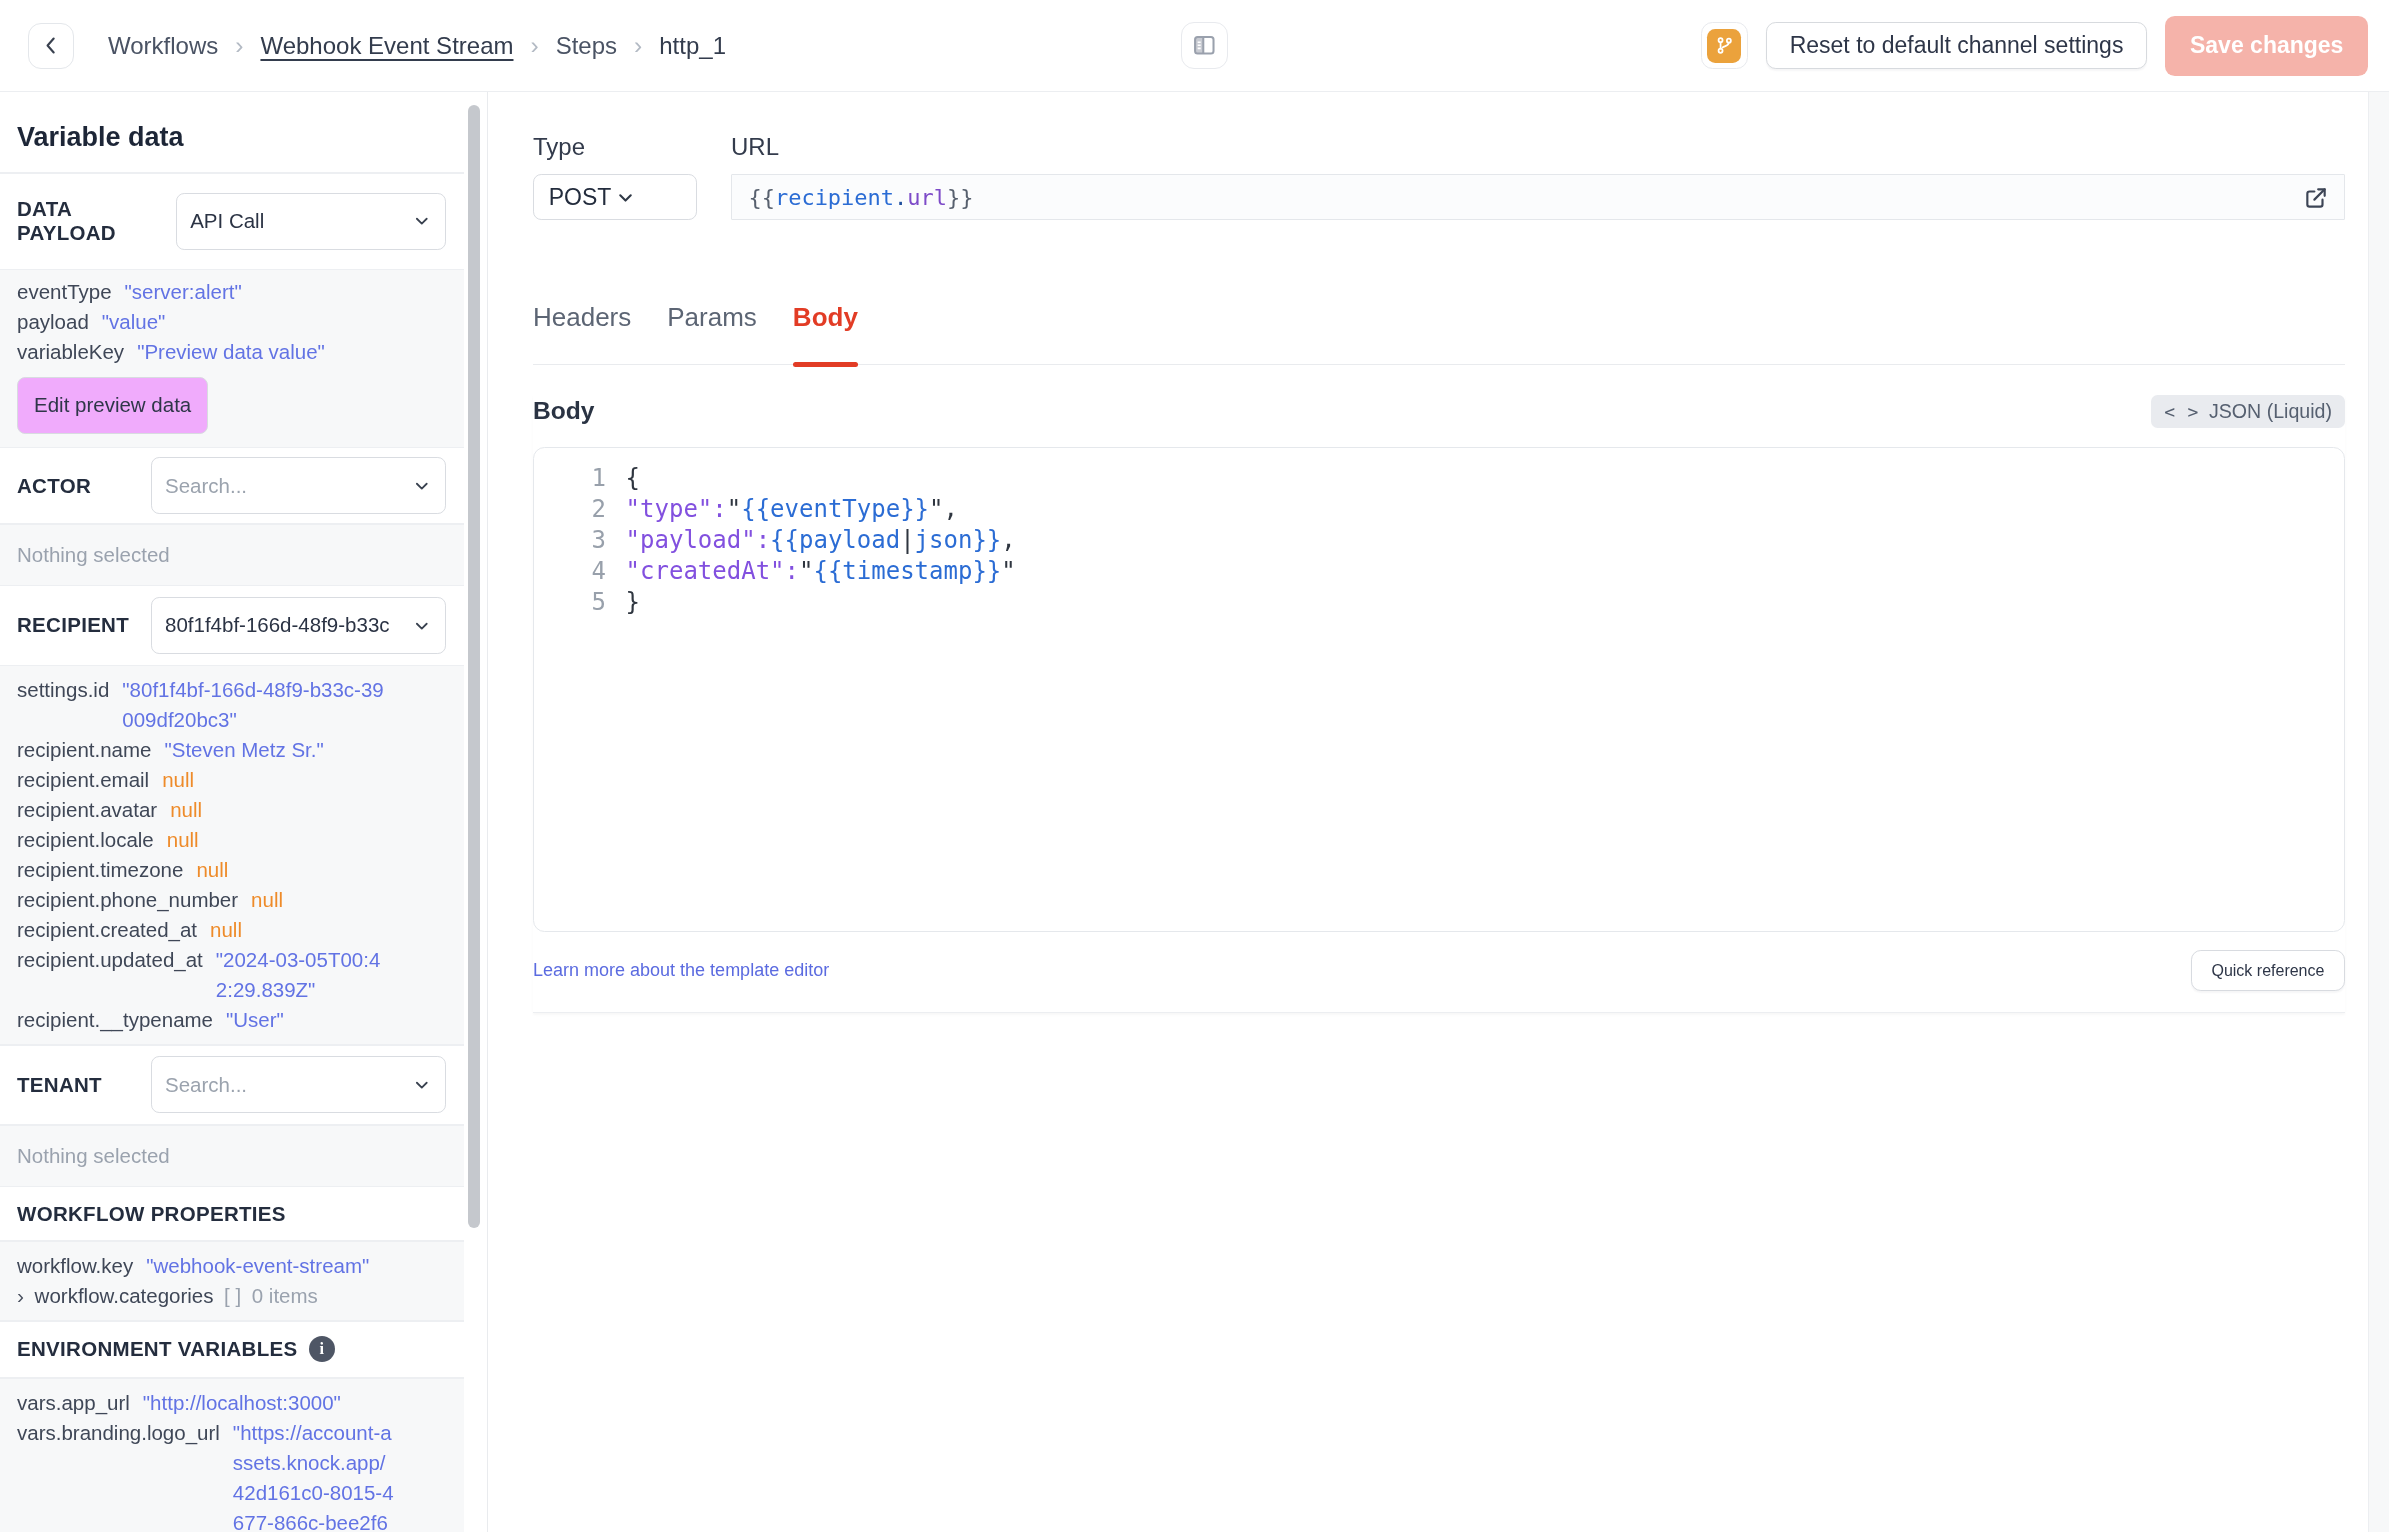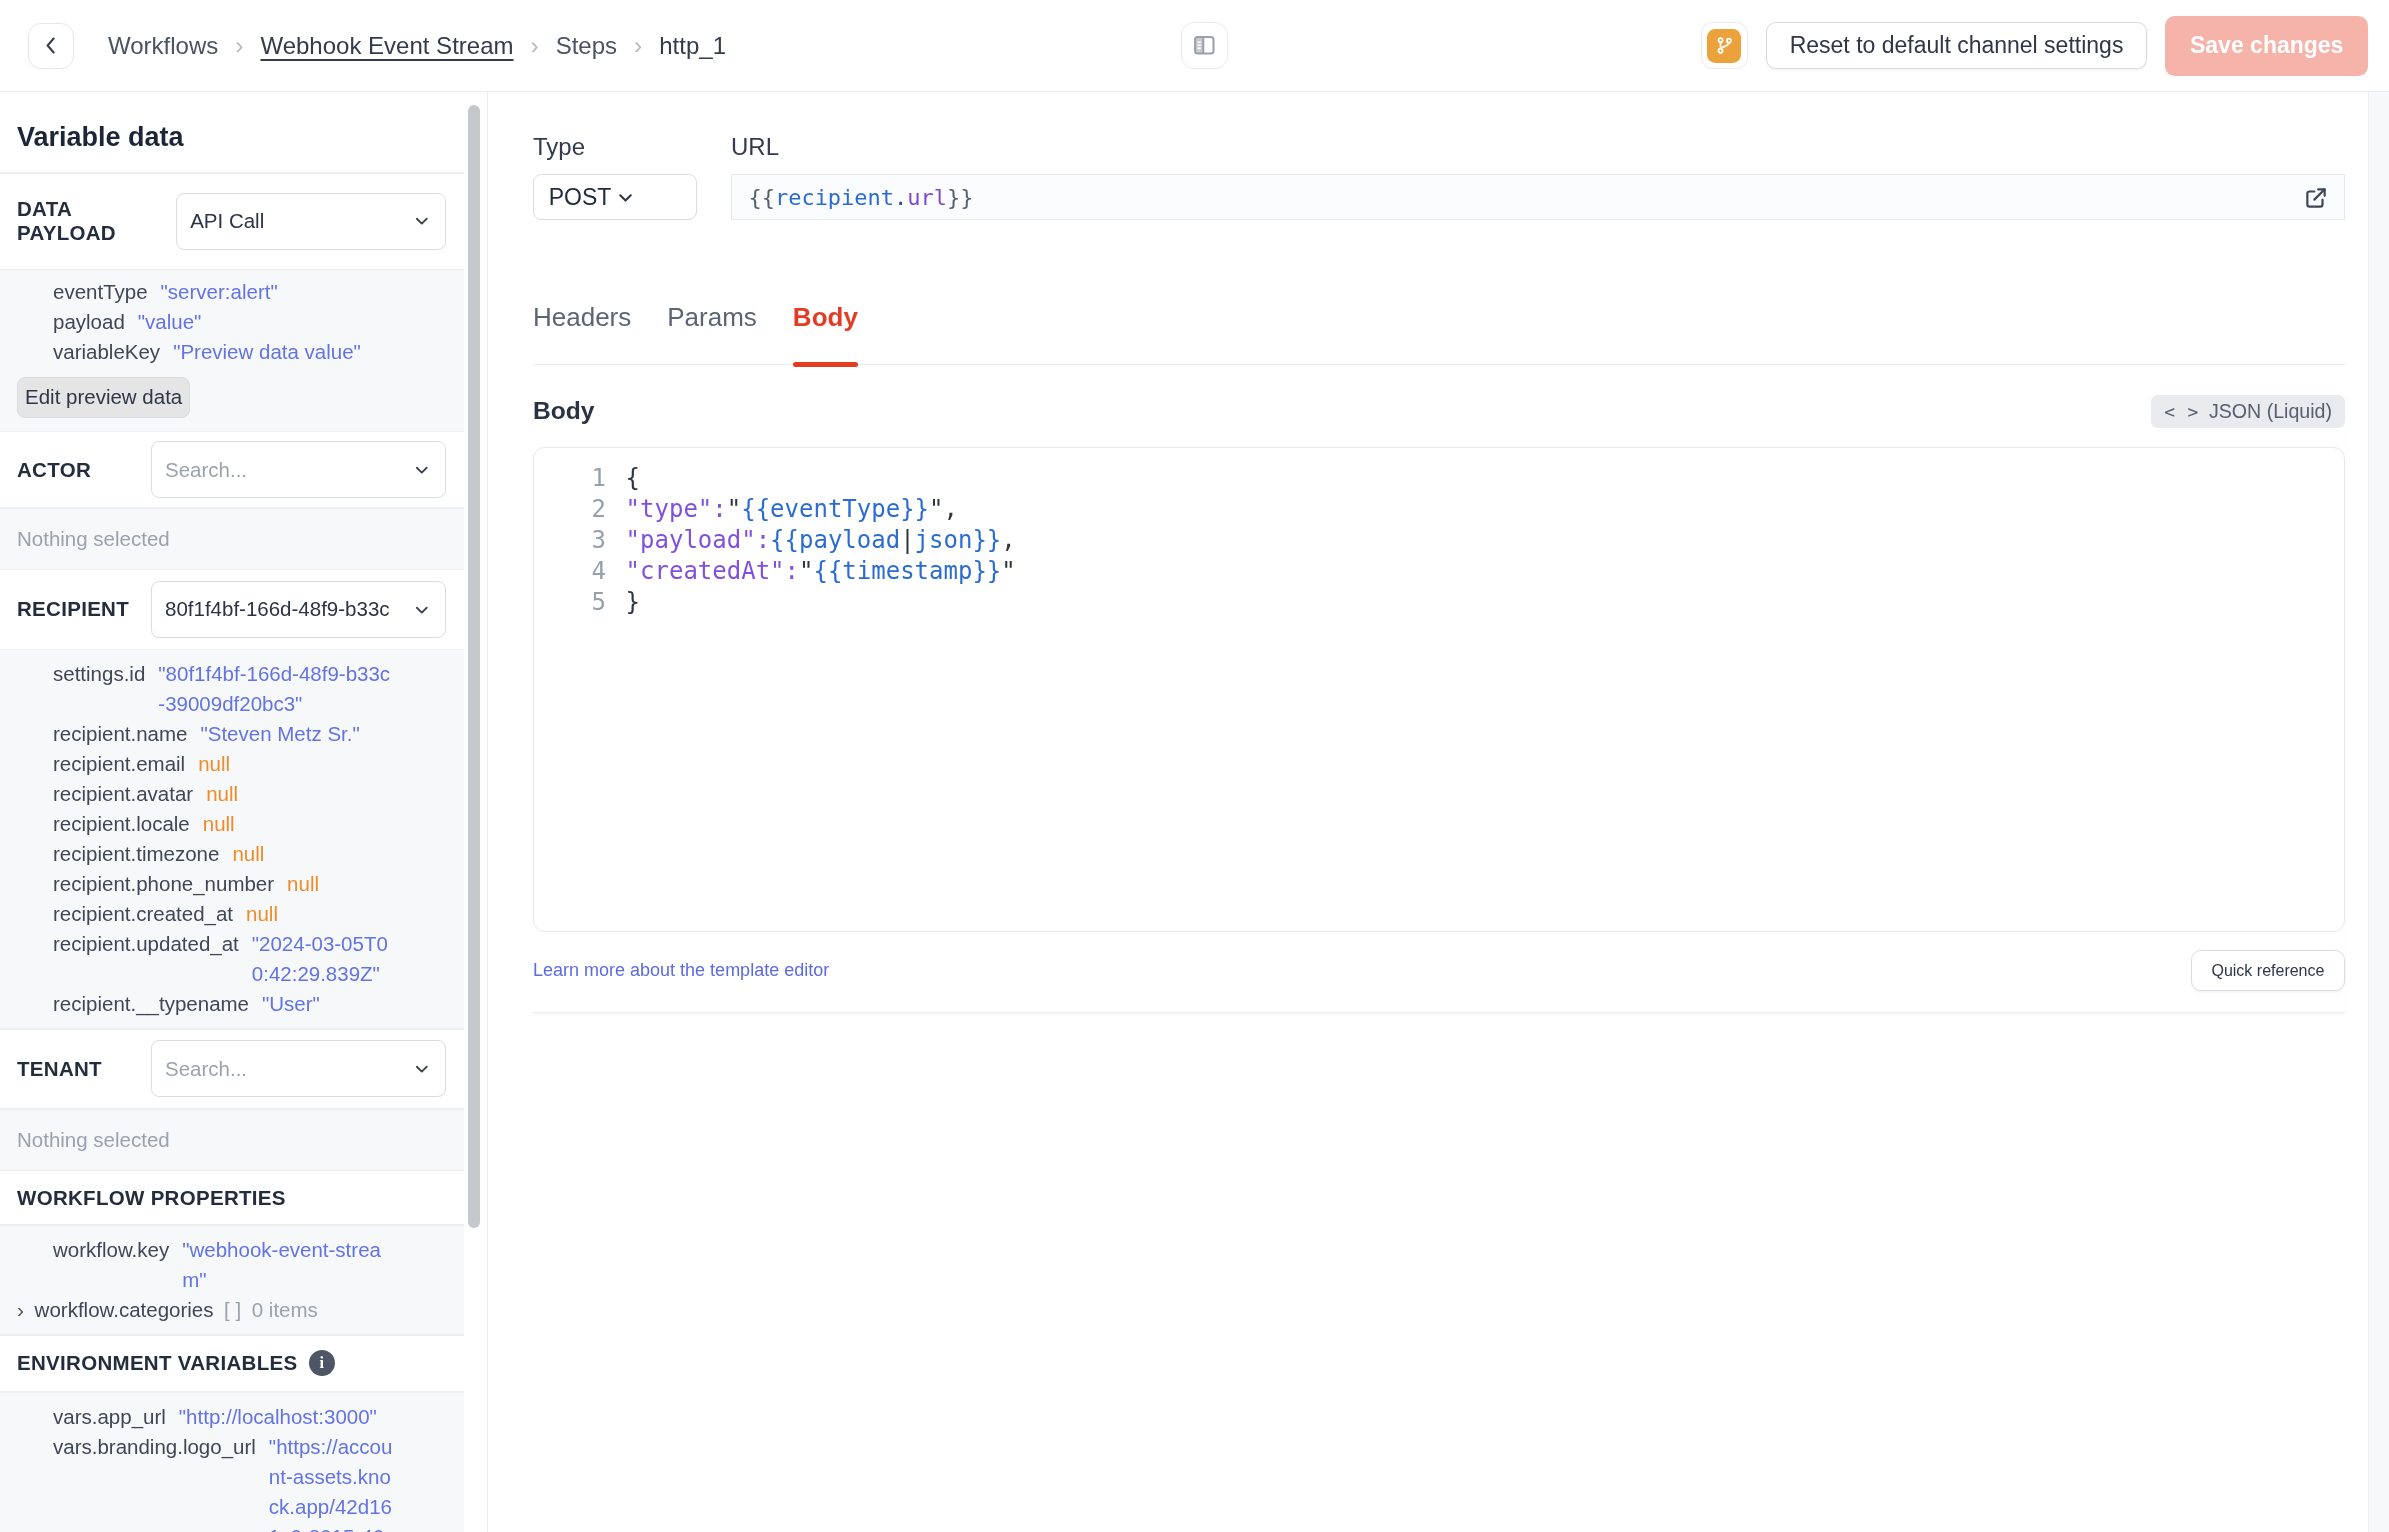--- a/index.html
+++ b/index.html
@@ -47,27 +47,27 @@
   .sel-row.pad-rec { padding-top:10.6px; padding-bottom:10.6px; }
   .sb-label { font-size:20.5px; font-weight:600; color:#242d3e; letter-spacing:0.3px; }
   .select { height:57px; border:1.6px solid #d9dce1; border-radius:8.2px; background:#fff;
     display:flex; align-items:center; padding:0 13px; font-size:20.5px; color:#2b3344;
     margin-left:auto; margin-right:18px; cursor:pointer; }
   .select .sel-text { flex:1; overflow:hidden; white-space:nowrap; }
   .select .placeholder { color:#9ba3ae; }
   .select svg { flex:0 0 auto; margin-left:8.2px; }
   .w330 { width:270px; } .w360 { width:295px; }
   .band { background:#f7f8f9; padding:6.5px 70px 13px 17px; }
-  .kv { display:flex; gap:13px; font-size:20.5px; line-height:30px;margin-left:36px; }
+  .kv { display:flex; gap:13px; font-size:20.5px; line-height:30px; }
   .kv-key { color:#3f4757; white-space:nowrap; }
   .kv-val { word-break:break-all; }
   .kv-val.string { color:var(--indigo,#6273e4); }
   .kv-val.null { color:var(--null-orange,#ee8b2a); }
-  .edit-btn { margin-top:9.8px; height:41px; padding:0 7px; border:1.6px solid #d8dbe0;
-    border-radius:8.2px; background:#e5e5e5; font-size:20.5px; font-weight:500; color:#2e3648;
+  .edit-btn { margin-top:9.8px; height:57px; padding:0 16px; border:1.6px solid #d8dbe0;
+    border-radius:8.2px; background:#f0abfc; font-size:20.5px; font-weight:500; color:#2e3648;
     font-family:inherit; cursor:pointer; }
   .band.empty-band { padding:18px 0 18px 17px; font-size:20.5px; color:#9aa2ae; }
   .band.kv-band { padding-top:9px; padding-bottom:9px; }
   .sb-section-head { display:flex; align-items:center; gap:11.5px; padding:14.7px 0 14.7px 17px;
     font-size:20.5px; font-weight:600; color:#242d3e; letter-spacing:0.3px; }
   .info-dot { width:26px; height:26px; border-radius:50%; background:#4e5665; color:#fff;
     display:flex; align-items:center; justify-content:center; font-size:16.4px; font-weight:700;
     font-family:"Liberation Serif", serif; }
   .cat-row { display:flex; align-items:center; gap:10.6px; font-size:20.5px; line-height:30px; }
   .cat-chev { color:#49505f; font-size:21px; }

